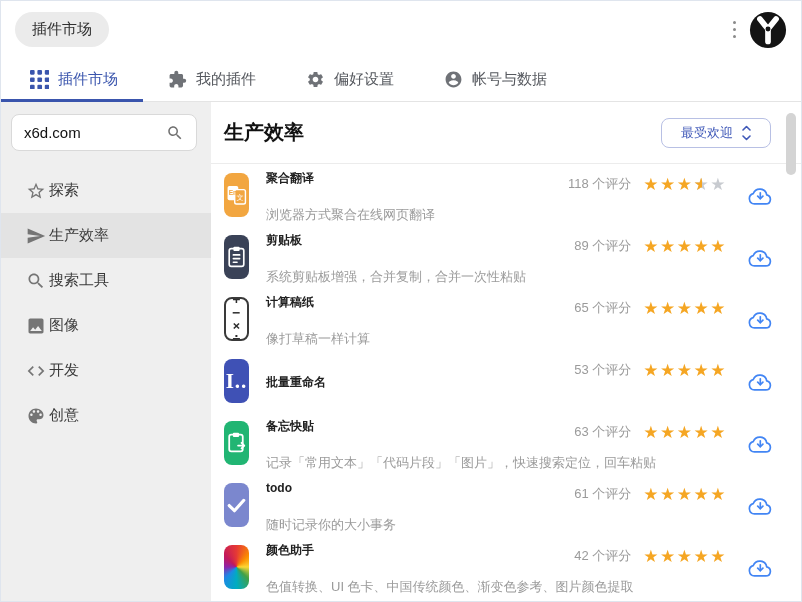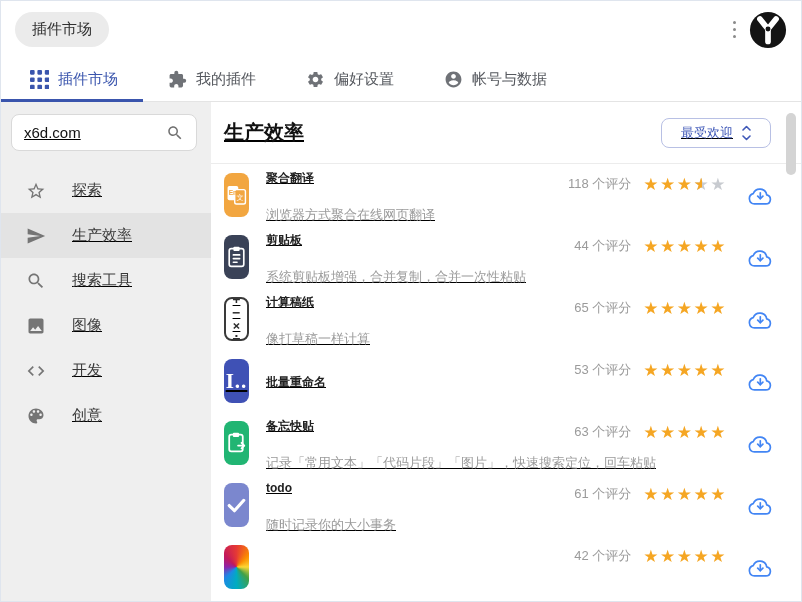--- a/index.html
+++ b/index.html
@@ -31,36 +31,36 @@
   .tab:first-child { padding-left: 29px; }
   .tab .t-icon { width: 19px; height: 19px; color: #6f7277; }
   .tab .t-icon svg { width: 100%; height: 100%; fill: currentColor; }
   .tab.active { color: #3a55ad; }
   .tab.active .t-icon { color: #3a55ad; }
   .tab.active::after {
     content: ""; position: absolute; left: 0; right: 0; bottom: -1px;
     height: 3.5px; background: #3a55ad;
   }
   
-  #body { flex: 1; display: flex; min-height: 0; position: relative; text-decoration: underline; }
+  #body { flex: 1; display: flex; min-height: 0; position: relative; }
   #sidebar { width: 210px; background: #efefef; flex: 0 0 auto; }
   #search-box {
     margin: 12px 14px 0 10px; height: 37px; background: #fff;
     border: 1px solid #d9d9d9; border-radius: 8px;
     display: flex; align-items: center; padding: 0 12px;
   }
   #search-input {
     border: none; outline: none; background: transparent; flex: 1;
     font-size: 15px; color: #111; font-family: inherit; min-width: 0;
   }
   #search-box .s-icon { width: 18px; height: 18px; color: #717171; flex: 0 0 auto; }
   #search-box .s-icon svg { width: 100%; height: 100%; fill: currentColor; }
   #nav { margin-top: 17px; }
   .nav-item {
-    height: 45px; display: flex; align-items: center; gap: 26px;
+    height: 45px; display: flex; align-items: center; gap: 3px;
     padding-left: 25px; font-size: 15px; color: #3a3a3a; cursor: pointer;
   }
   .nav-item.active { background: #e3e3e3; }
   .nav-item .n-icon { width: 20px; height: 20px; color: #757575; flex: 0 0 auto; }
   .nav-item .n-icon svg { width: 100%; height: 100%; fill: currentColor; }
   
   #content { flex: 1; background: #fff; min-width: 0; display: flex; flex-direction: column; }
   #content-header {
     height: 62px; display: flex; align-items: center;
     padding: 0 30px 0 13px; border-bottom: 1px solid #ececec; flex: 0 0 auto;
@@ -263,21 +263,21 @@
                 <line x1="9" y1="10" x2="15" y2="10"></line>
                 <line x1="9" y1="13.5" x2="15" y2="13.5"></line>
                 <line x1="9" y1="17" x2="12.5" y2="17"></line>
               </svg>
             </div>
             <div class="row-text">
               <div class="row-title">剪贴板</div>
               <div class="row-desc">系统剪贴板增强，合并复制，合并一次性粘贴</div>
             </div>
             <div class="row-meta">
-              <span class="ratings-count">44 个评分</span>
+              <span class="ratings-count">89 个评分</span>
               <span class="stars"><span class="star-full">★</span><span class="star-full">★</span><span class="star-full">★</span><span class="star-full">★</span><span class="star-full">★</span></span>
             </div>
             <div class="cloud-btn"><svg viewBox="0 0 27 24" fill="none" stroke="#4285F4" stroke-width="1.7" stroke-linecap="round" stroke-linejoin="round">
                 <path d="M7.5 20h11.3a4.6 4.6 0 0 0 .9-9.1A7 7 0 0 0 6.3 9.6 5.3 5.3 0 0 0 7.5 20z"></path>
                 <line x1="13.3" y1="8.8" x2="13.3" y2="14.6"></line>
                 <polyline points="10.7,12.2 13.3,14.8 15.9,12.2"></polyline>
               </svg></div>
           </div>
           <div class="row">
             <div class="app-icon" style="background: rgb(255, 255, 255); border: 2px solid rgb(58, 58, 58);">
@@ -352,20 +352,24 @@
               <span class="stars"><span class="star-full">★</span><span class="star-full">★</span><span class="star-full">★</span><span class="star-full">★</span><span class="star-full">★</span></span>
             </div>
             <div class="cloud-btn"><svg viewBox="0 0 27 24" fill="none" stroke="#4285F4" stroke-width="1.7" stroke-linecap="round" stroke-linejoin="round">
                 <path d="M7.5 20h11.3a4.6 4.6 0 0 0 .9-9.1A7 7 0 0 0 6.3 9.6 5.3 5.3 0 0 0 7.5 20z"></path>
                 <line x1="13.3" y1="8.8" x2="13.3" y2="14.6"></line>
                 <polyline points="10.7,12.2 13.3,14.8 15.9,12.2"></polyline>
               </svg></div>
           </div>
           <div class="row">
             <div class="app-icon" style="background: conic-gradient(rgb(229, 57, 53), rgb(251, 140, 0), rgb(253, 216, 53), rgb(67, 160, 71), rgb(0, 172, 193), rgb(30, 136, 229), rgb(142, 36, 170), rgb(194, 24, 91), rgb(229, 57, 53));"></div>
+            <div class="row-text">
+              <div class="row-title">颜色助手</div>
+              <div class="row-desc">色值转换、UI 色卡、中国传统颜色、渐变色参考、图片颜色提取</div>
+            </div>
             <div class="row-meta">
               <span class="ratings-count">42 个评分</span>
               <span class="stars"><span class="star-full">★</span><span class="star-full">★</span><span class="star-full">★</span><span class="star-full">★</span><span class="star-full">★</span></span>
             </div>
             <div class="cloud-btn"><svg viewBox="0 0 27 24" fill="none" stroke="#4285F4" stroke-width="1.7" stroke-linecap="round" stroke-linejoin="round">
                 <path d="M7.5 20h11.3a4.6 4.6 0 0 0 .9-9.1A7 7 0 0 0 6.3 9.6 5.3 5.3 0 0 0 7.5 20z"></path>
                 <line x1="13.3" y1="8.8" x2="13.3" y2="14.6"></line>
                 <polyline points="10.7,12.2 13.3,14.8 15.9,12.2"></polyline>
               </svg></div>
           </div>

